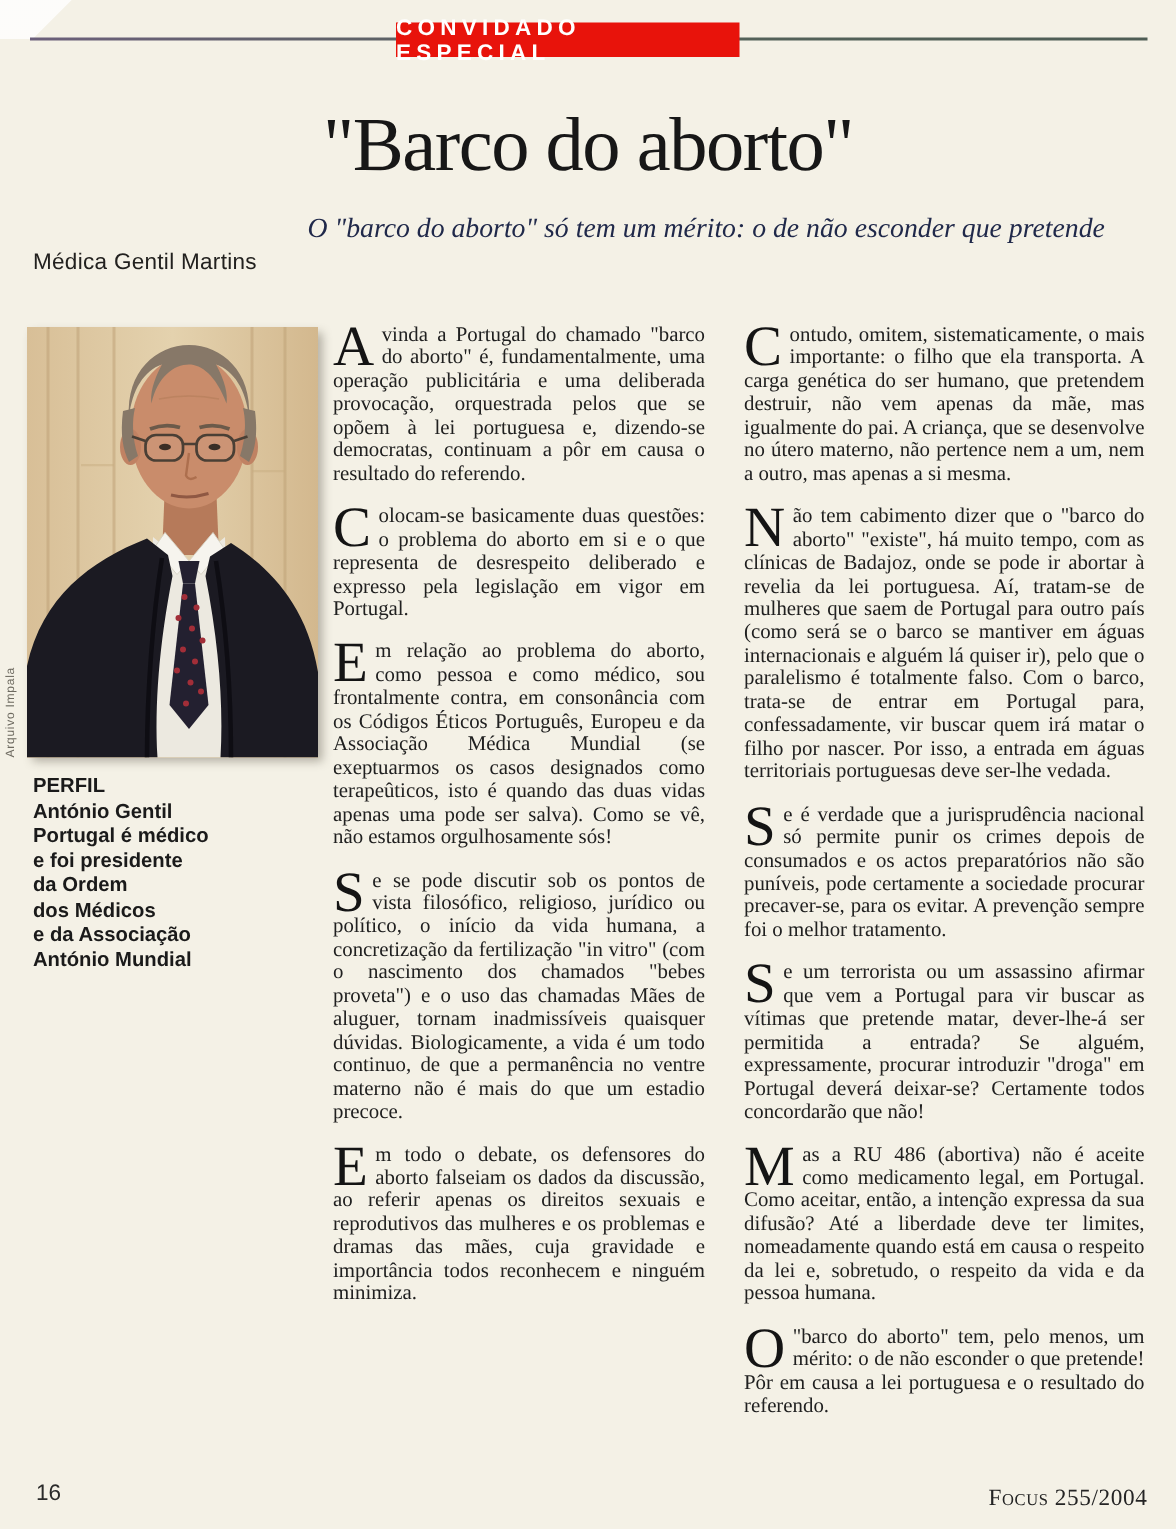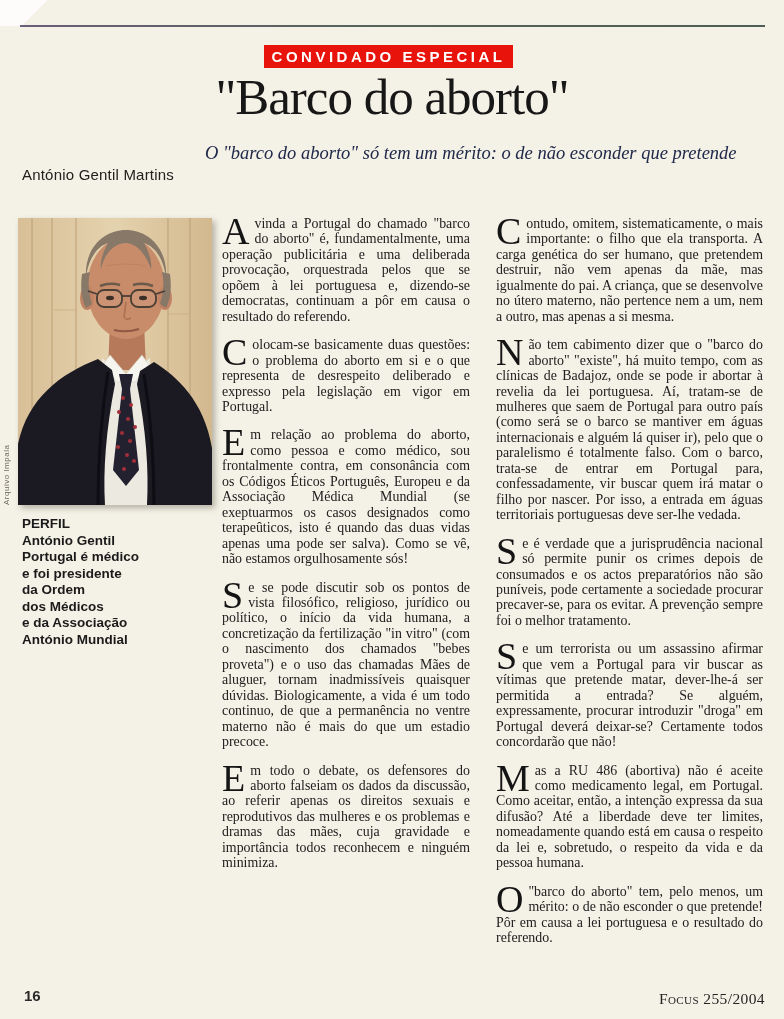--- a/index.html
+++ b/index.html
@@ -10,26 +10,25 @@
     overflow:hidden;
     font-family:"Liberation Serif", serif;
     color:#1c1c1c;
   }
   
   .rule{
     position:absolute;left:20px;top:25px;width:745px;height:2px;
     background:linear-gradient(to right,#6b5f7a,#55635a,#4e5d55);
   }
   .banner{
-    position:absolute;left:264px;top:15px;width:249px;height:23px;
+    position:absolute;left:264px;top:15px;width:229px;height:23px;
     display:flex;align-items:center;justify-content:center;
     font-family:"Liberation Sans", sans-serif;
     font-weight:bold;font-size:15px;letter-spacing:3.5px;
     color:#ffffff;
-    margin-top:30px;
   }
   .title{
     position:absolute;left:0;top:68px;width:784px;
     text-align:center;
     font-size:51px;font-weight:400;letter-spacing:-1px;
     color:#171717;
   }
   .subtitle{
     position:absolute;left:205px;top:140px;width:570px;
     font-style:italic;font-size:18.5px;line-height:26px;
@@ -73,21 +72,21 @@
   .dc{
     float:left;
     font-size:38px;line-height:29px;
     padding:1px 5px 0 0;
     color:#141414;
   }
   
   .pagenum{
     position:absolute;left:24px;top:987px;
     font-family:"Liberation Sans", sans-serif;
-    font-size:15px;font-weight:bold;color:#2b2b2b;
+    font-size:15px;font-weight:normal;color:#2b2b2b;
   }
   .mag{
     position:absolute;right:19px;top:990px;
     font-size:15.5px;color:#242424;
     font-variant:small-caps;letter-spacing:0.4px;margin-left:38px;
   }
   
   .corner{
     position:absolute;left:0;top:0;width:60px;height:26px;
     background:linear-gradient(135deg,#ffffff 55%,transparent 56%);
@@ -102,21 +101,21 @@
   <div class="corner"></div>
   <div class="rule"></div>
   <div class="banner" style="background:#e8130b;">CONVIDADO ESPECIAL</div>
 
   <h1 class="title" style="margin:0;">"Barco do aborto"</h1>
 
   <div class="subtitle">
     <div>O "barco do aborto" só tem um mérito: o de não esconder que pretende</div>
   </div>
 
-  <div class="author">António Gentil Martins</div>
+  <div class="author">Médica Gentil Martins</div>
 
   <div class="photo">
     <svg viewBox="0 0 194 287" xmlns="http://www.w3.org/2000/svg">
       <defs>
         <linearGradient id="bgG" x1="0" y1="0" x2="1" y2="0">
           <stop offset="0" stop-color="#d8bf97"></stop>
           <stop offset="0.5" stop-color="#e4d2ae"></stop>
           <stop offset="1" stop-color="#d3b88e"></stop>
         </linearGradient>
       </defs>

